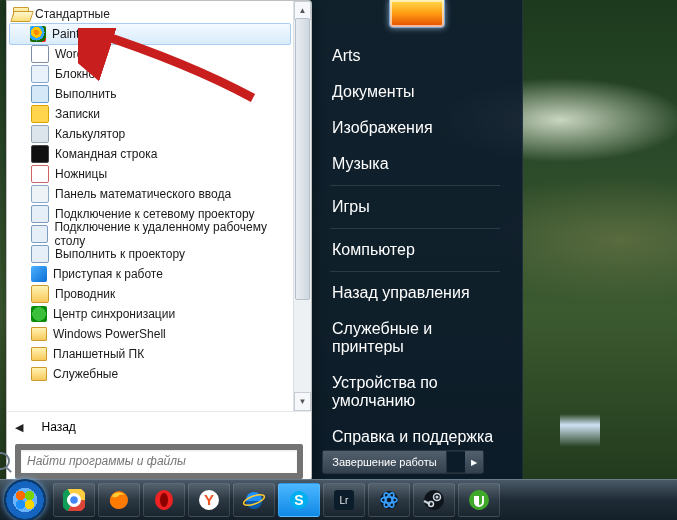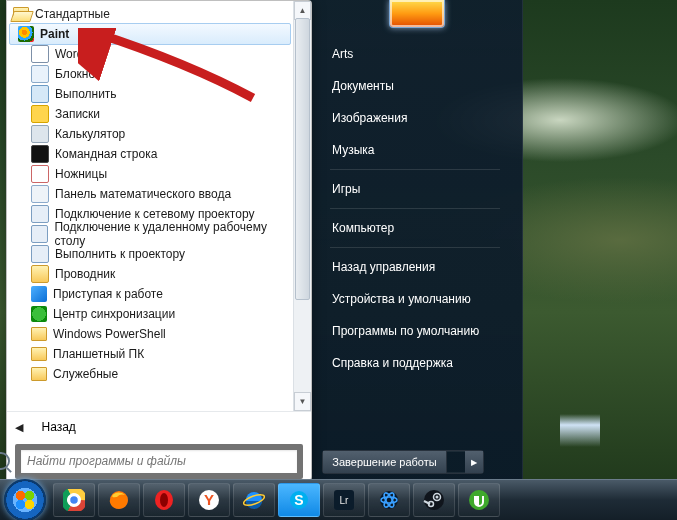--- a/index.html
+++ b/index.html
@@ -24,21 +24,21 @@
   #startmenu{position:absolute;left:6px;top:0;width:304px;height:479px;
     background:#fff;border:1px solid rgba(0,0,0,0.25);border-radius:0 4px 4px 0;
     box-shadow:0 0 14px rgba(0,0,0,0.4);display:flex;flex-direction:column;}
   #programs-wrap{flex:1;display:flex;min-height:0;}
   #programs{flex:1;overflow:hidden;padding:3px 0 3px 3px;}
   .folder-header{display:flex;align-items:center;height:20px;padding-left:3px;color:#222;cursor:default;}
   .fldr{width:16px;height:14px;margin-right:6px;position:relative;}
   .fldr::before{content:"";position:absolute;inset:0;background:linear-gradient(180deg,#fff2b3,#f8c95a);border:1px solid #cc9a2c;border-radius:1px;}
   .fldr.open::after{content:"";position:absolute;left:-1px;right:-3px;bottom:-1px;height:9px;background:linear-gradient(180deg,#fff7cf,#fddf7a);border:1px solid #cc9a2c;border-radius:1px;transform:skewX(-18deg);}
   .item{display:flex;align-items:center;height:20px;padding-left:21px;color:#1a1a1a;cursor:default;}
-  .item:hover,.item.selected{background:linear-gradient(180deg,#f3f9ff,#d9ecfc);border:1px solid #a7cdf0;border-radius:2px;margin:-1px 2px -1px -1px;padding-left:8px;font-weight:bold;}
+  .item:hover,.item.selected{background:linear-gradient(180deg,#f3f9ff,#d9ecfc);border:1px solid #a7cdf0;border-radius:2px;margin:-1px 2px -1px -1px;padding-left:20px;}
   .item .ico{width:16px;height:16px;margin-right:6px;border-radius:2px;display:flex;align-items:center;justify-content:center;font-size:10px;color:#fff;}
   .ico.paint{background:radial-gradient(circle at 40% 40%,#ff8a00 0 20%,#ffc400 0 40%,#2da6ff 0 60%,#1a6b00 0 80%,#e22 0);}
   .ico.wordpad{background:#fff;border:1px solid #7d90a8;color:#3a6fae;}
   .ico.notepad{background:#e9f2fb;border:1px solid #8aa9c8;}
   .ico.run{background:#d5e8f7;border:1px solid #6b9ac4;color:#2a6aab;}
   .ico.sticky{background:#ffd54d;border:1px solid #d6a400;}
   .ico.soundrec{background:#e9eef4;border:1px solid #8aa0b8;color:#335;}
   .ico.calc{background:#dde5ec;border:1px solid #94a6b8;color:#333;}
   .ico.cmd{background:#111;border:1px solid #444;color:#ddd;}
   .ico.snip{background:#fff;border:1px solid #c66;color:#c33;}
@@ -53,21 +53,21 @@
   #scroll-thumb{position:absolute;left:1px;right:1px;top:17px;height:280px;background:linear-gradient(90deg,#e9edf1,#cfd7df);border:1px solid #b5c0cc;border-radius:2px;}
   #back-row{height:30px;border-top:1px solid #e6e9ec;display:flex;align-items:center;padding-left:8px;cursor:default;}
   #back-row .arrow{font-size:11px;color:#222;margin-right:18px;}
   #search-row{height:38px;display:flex;align-items:center;padding:0 8px;}
   #search{flex:1;height:23px;border:6px solid #737373;border-radius:2px;padding:0 24px 0 6px;font-size:12px;font-style:italic;color:#777;font-family:inherit;
     background:#fff;box-shadow:inset 0 1px 2px rgba(0,0,0,0.1);}
   #search-mag{width:14px;height:14px;border:2px solid #6a7a8b;border-radius:50%;position:absolute;margin-left:-23px;}
   #search-mag::after{content:"";position:absolute;width:6px;height:2px;background:#6a7a8b;bottom:-3px;right:-4px;transform:rotate(45deg);}
   
   #rightcol{position:absolute;left:322px;top:38px;width:186px;}
-  .rlink{color:#fff;font-size:12px;padding:9px 10px;cursor:default;}
+  .rlink{color:#fff;font-size:16px;padding:9px 10px;cursor:default;}
   .rsep{height:1px;margin:3px 8px;background:rgba(255,255,255,0.12);}
   
   #shutdown{position:absolute;left:322px;top:450px;width:160px;height:22px;display:flex;
     border:1px solid #28323d;border-radius:3px;box-shadow:inset 0 0 0 1px rgba(255,255,255,0.07);gap:18px;}
   #shutdown-main{flex:1;display:flex;align-items:center;justify-content:center;color:#fff;
     background:linear-gradient(180deg,#52606e,#33414f);font-size:11px;border-right:1px solid #28323d;}
   #shutdown-drop{width:18px;display:flex;align-items:center;justify-content:center;color:#fff;
     background:linear-gradient(180deg,#52606e,#33414f);font-size:8px;}
   
   #taskbar{position:absolute;left:0;right:0;bottom:0;height:40px;
@@ -145,26 +145,26 @@
           </div>
           <div class="item">
             <span class="ico rdp"></span>
             <span>Подключение к удаленному рабочему столу</span>
           </div>
           <div class="item">
             <span class="ico proj"></span>
             <span>Выполнить к проектору</span>
           </div>
           <div class="item">
+            <span class="ico gettingstarted"></span>
+            <span>Приступая к работе</span>
+          </div>
+          <div class="item">
             <span class="ico explorer"></span>
             <span>Проводник</span>
-          </div>
-          <div class="item">
-            <span class="ico gettingstarted"></span>
-            <span>Приступая к работе</span>
           </div>
           <div class="item">
             <span class="ico sync"></span>
             <span>Центр синхронизации</span>
           </div>
         </div>
       <div id="subfolders-host">
           <div class="item">
             <span class="fldr"></span>
             <span>Windows PowerShell</span>
@@ -199,22 +199,22 @@
     <div class="rlink">Arts</div>
     <div class="rlink">Документы</div>
     <div class="rlink">Изображения</div>
     <div class="rlink">Музыка</div>
     <div class="rsep"></div>
     <div class="rlink">Игры</div>
     <div class="rsep"></div>
     <div class="rlink">Компьютер</div>
     <div class="rsep"></div>
     <div class="rlink">Назад управления</div>
-    <div class="rlink">Устройства и умолчанию</div>
-    <div class="rlink">Программы по умолчанию</div>
+    <div class="rlink">Служебные и принтеры</div>
+    <div class="rlink">Устройства по умолчанию</div>
     <div class="rlink">Справка и поддержка</div>
   </div>
 
 <div id="shutdown">
   <div id="shutdown-main">
     <span>Завершение работы</span>
   </div>
   <div id="shutdown-drop">▶</div>
 </div>
 

